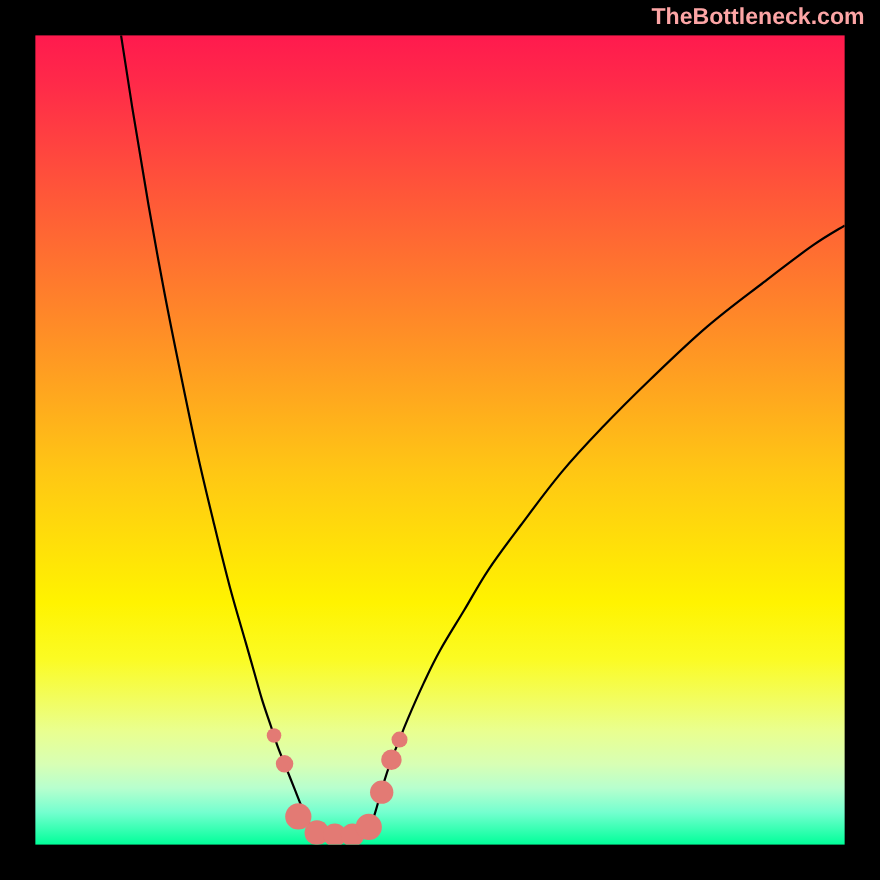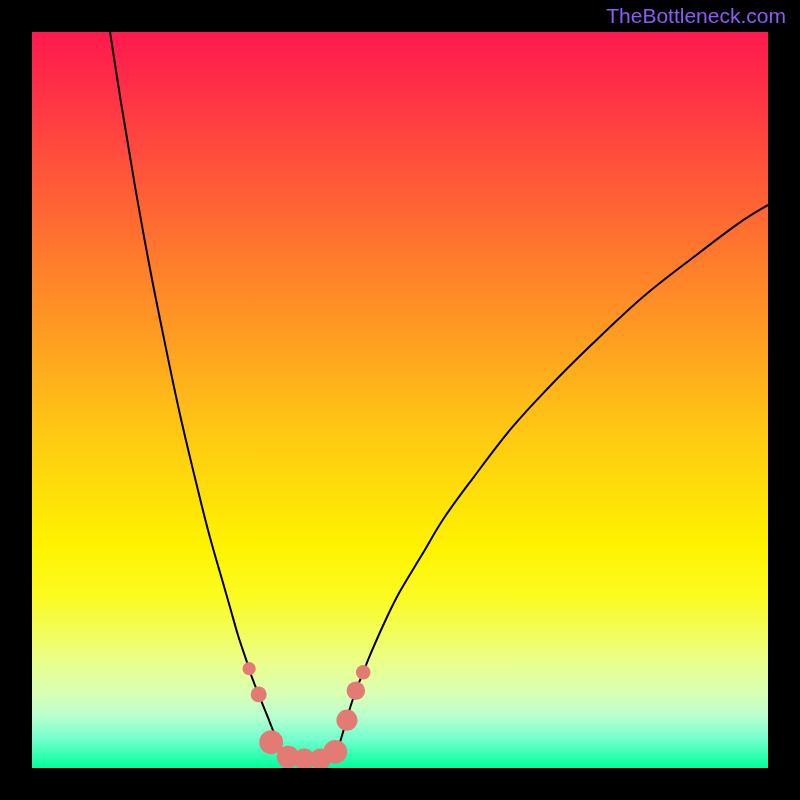--- a/index.html
+++ b/index.html
@@ -8,23 +8,23 @@
     height: 800px;
     background: #000;
     position: relative;
     overflow: hidden;
     font-family: Arial, Helvetica, sans-serif;
   }
   .watermark {
     position: absolute;
     top: 4px;
     right: 14px;
-    color: #8b5cf6;
+    color: #fca5a5;
     font-size: 21px;
-    font-weight: 400;
+    font-weight: 700;
     z-index: 10;
   }
   .plot-area {
     position: absolute;
     left: 32px;
     top: 32px;
     width: 736px;
     height: 736px;
     overflow: hidden;
   }

